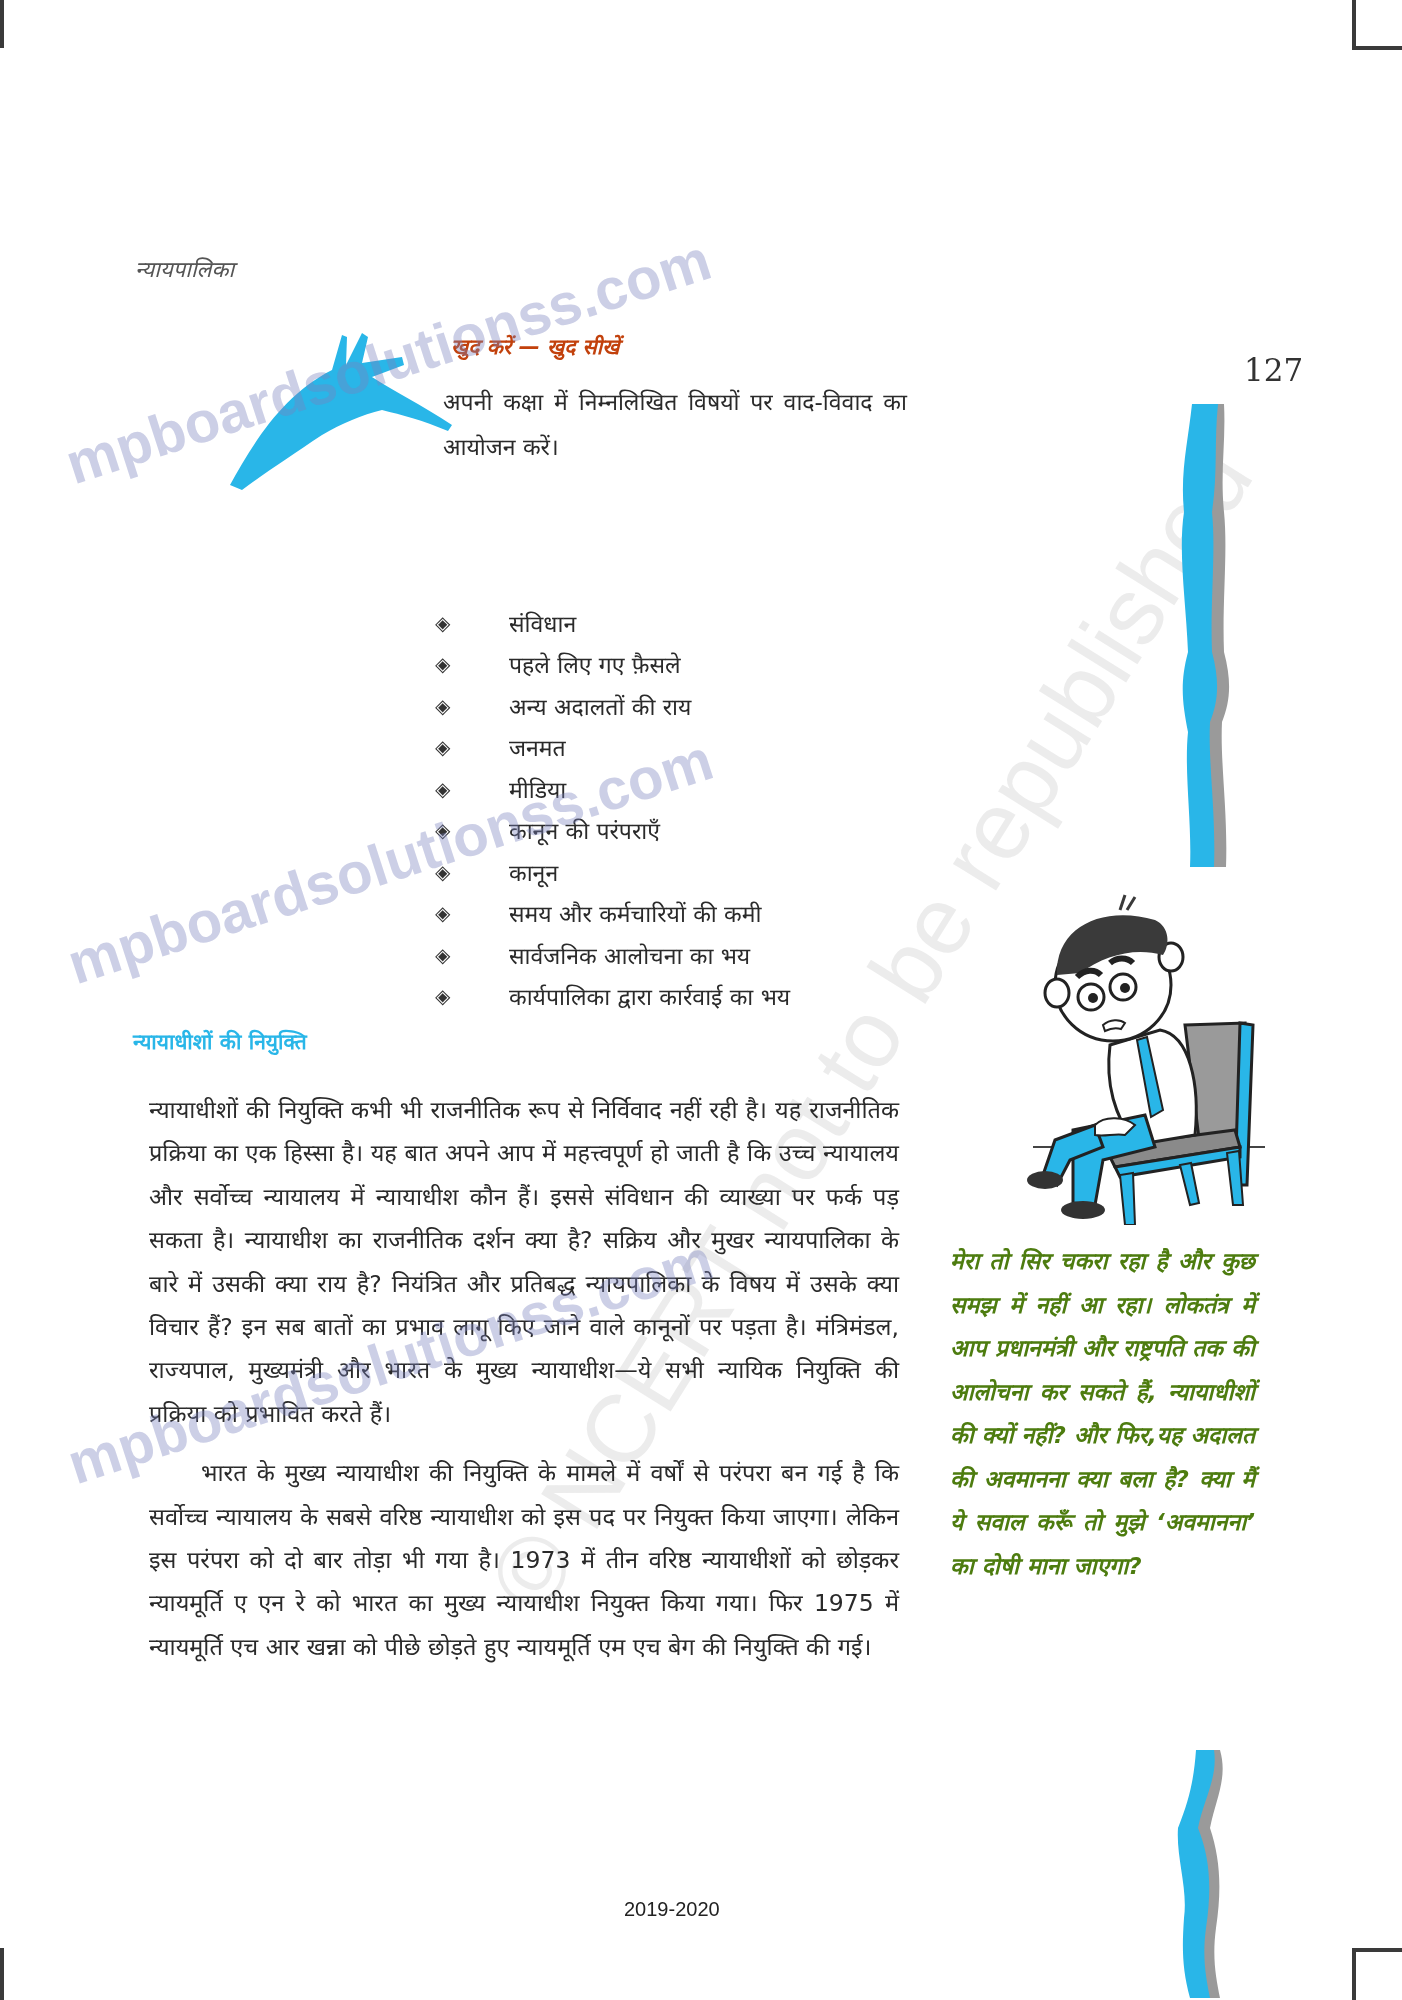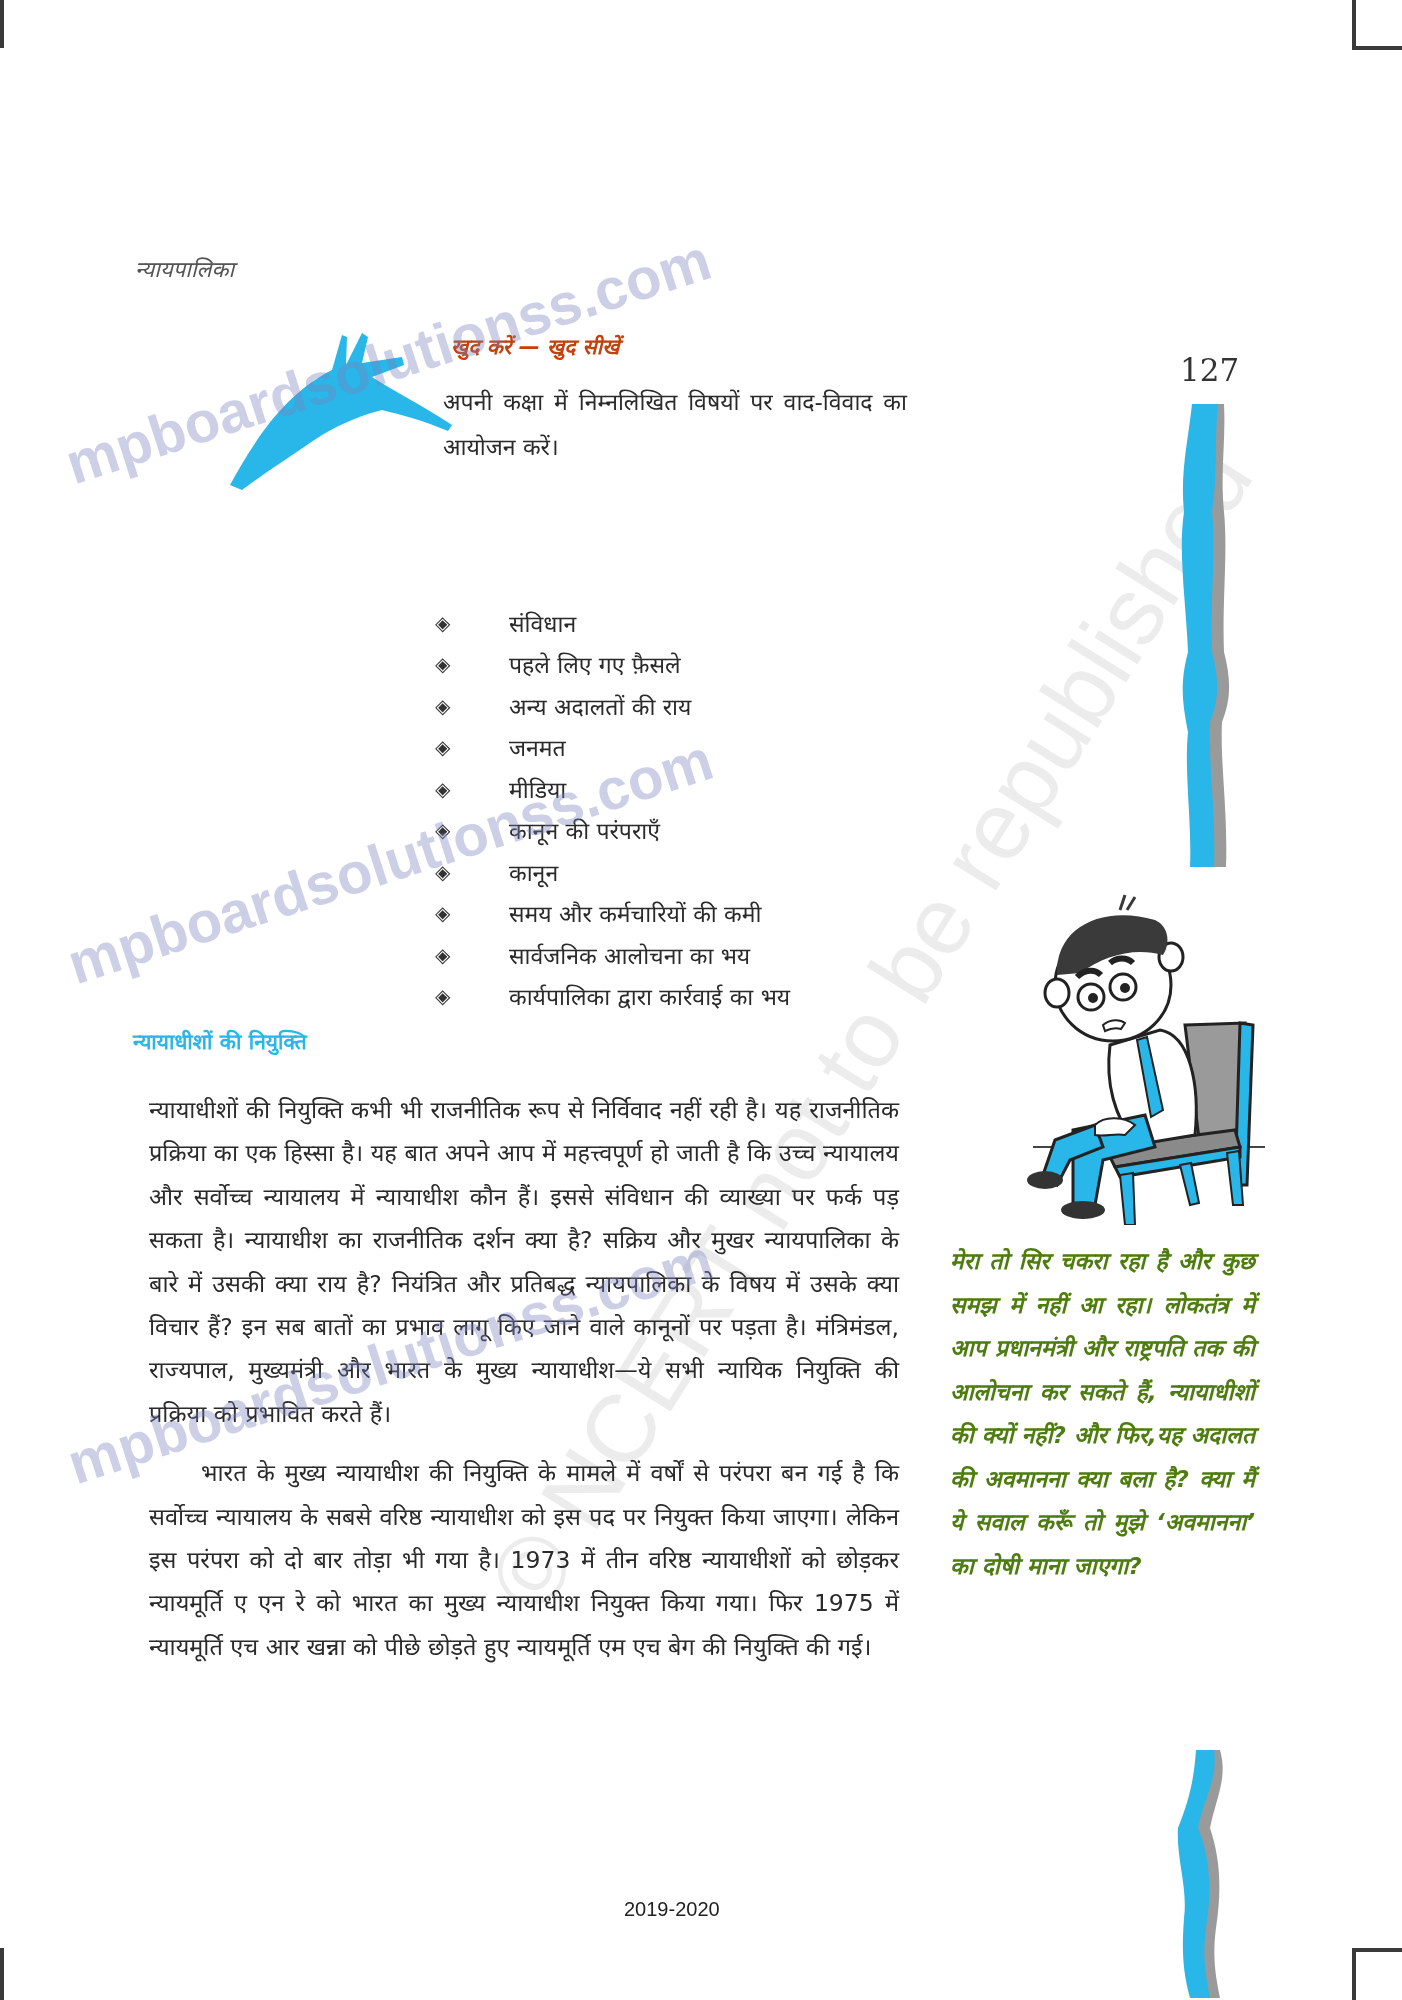--- a/index.html
+++ b/index.html
@@ -7,21 +7,21 @@
     width: 1402px; height: 2000px; position: relative; overflow: hidden;
     background: #ffffff; color: #2a2a2a;
     font-family: "DejaVu Sans", "Liberation Sans", sans-serif;
   }
   .crop-mark { position: absolute; background: #3a3a3a; }
   .running-head {
     position: absolute; left: 135px; top: 253px;
     font-size: 22px; font-style: italic; color: #555; font-family: "DejaVu Sans", sans-serif;
   }
   .page-number {
-    position: absolute; left: 1180px; top: 352px;
+    position: absolute; left: 1244px; top: 352px;
     font-size: 31px; font-family: "DejaVu Serif", "Liberation Serif", serif; color: #333;
   }
   .wavy { position: absolute; }
   .hand { position: absolute; left: 222px; top: 315px; width: 250px; height: 175px; }
   .activity-box { position: absolute; left: 435px; top: 332px; width: 480px; }
   .activity-title {
     font-size: 21px; color: #c2410c; font-style: italic; font-weight: bold; margin: 0 0 4px 16px;
     height: 40px;
   }
   .activity-para { font-size: 23px; line-height: 44.5px; text-align: justify; margin: 8px; }

